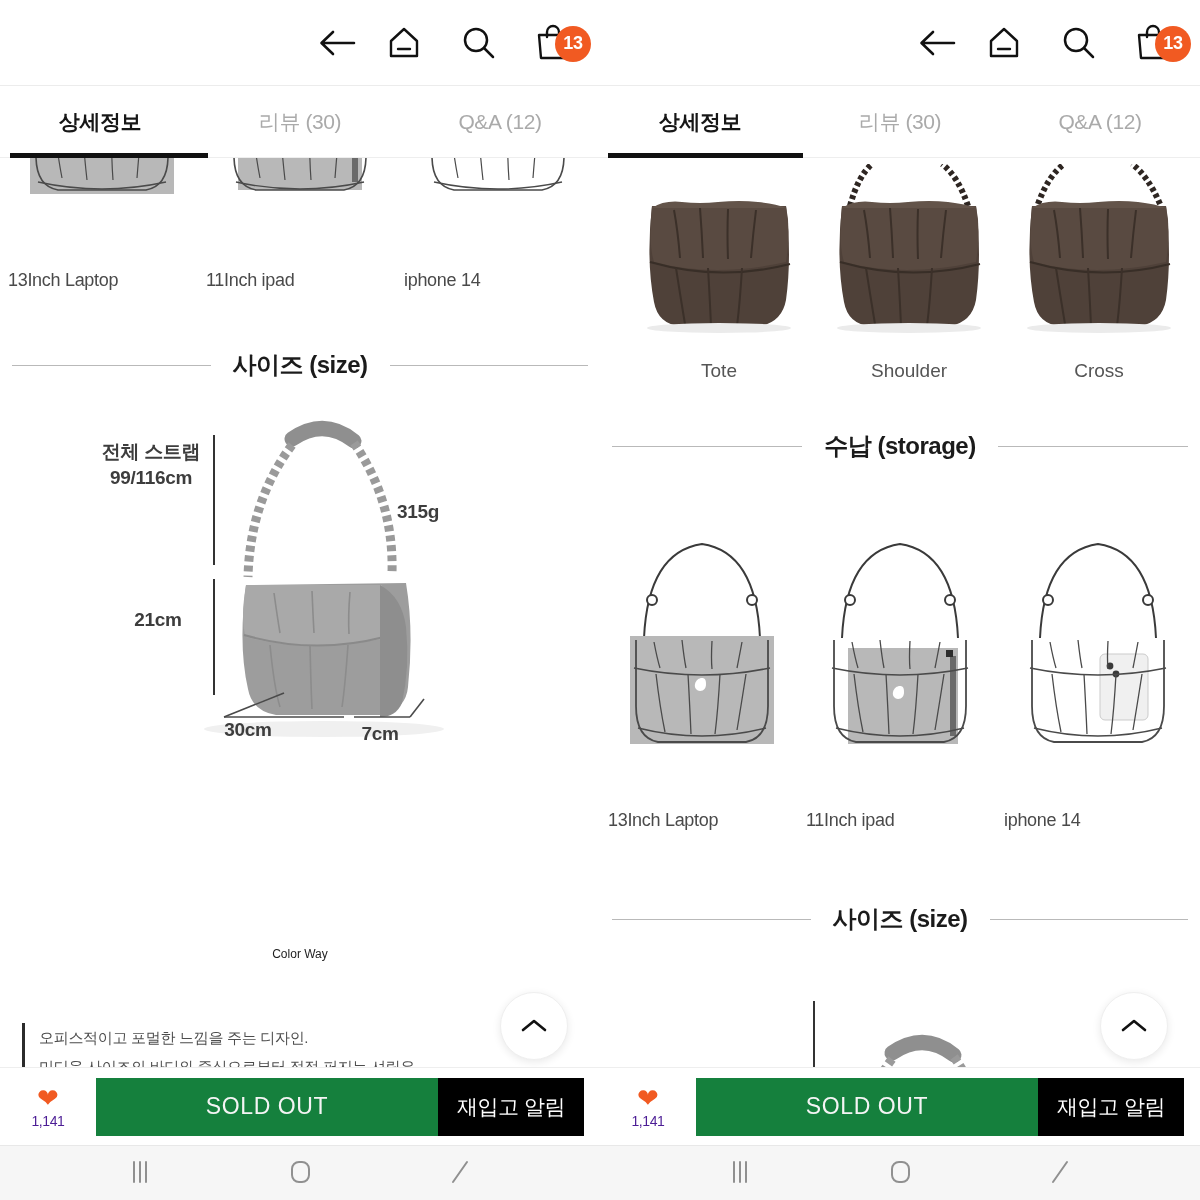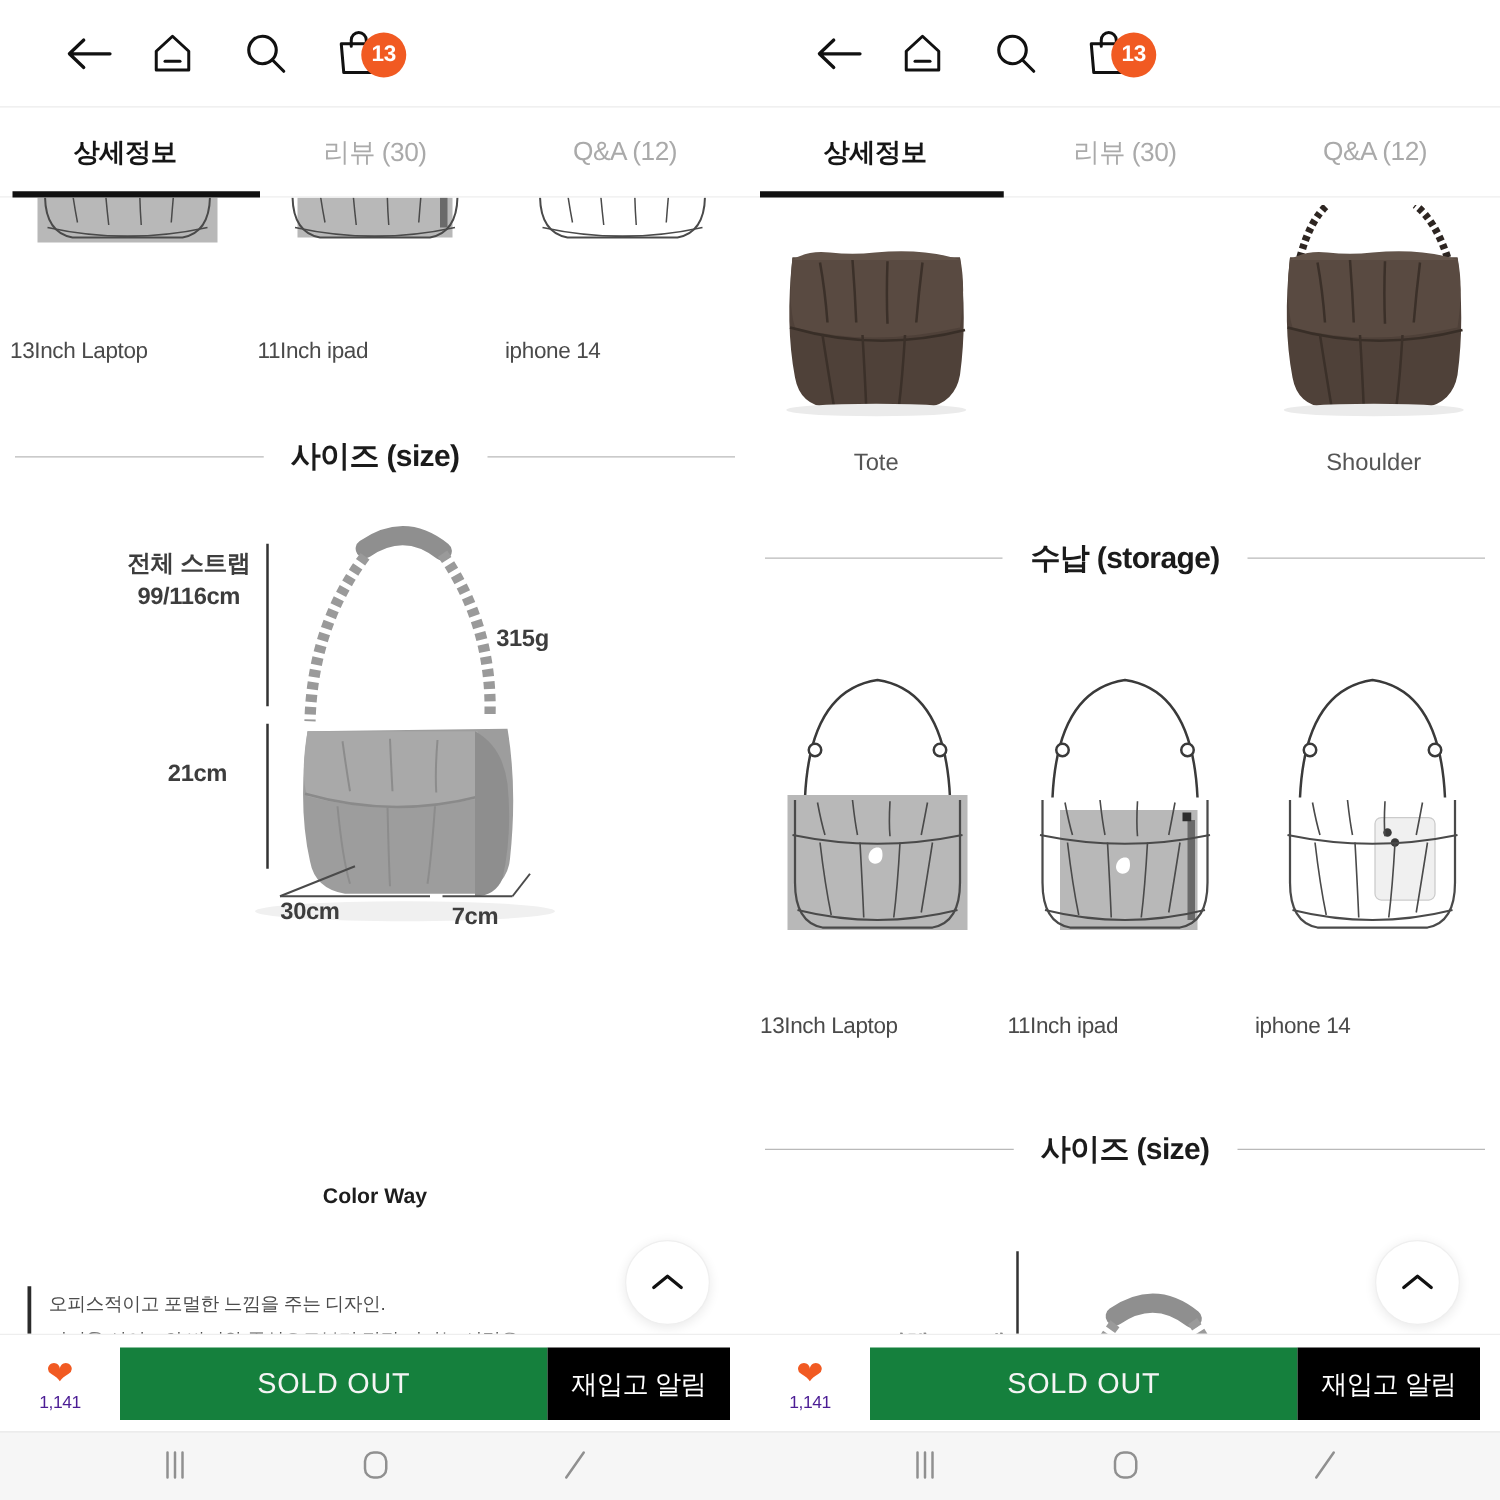--- a/index.html
+++ b/index.html
@@ -8,21 +8,21 @@
     background: #ffffff;
     font-family: "Liberation Sans", "DejaVu Sans", sans-serif;
     overflow: hidden;
   }
   .screens { display: flex; width: 1200px; height: 1200px; }
   .screen { position: relative; width: 600px; height: 1200px; background: #fff; overflow: hidden; }
 
   
   .appbar {
     position: relative; height: 86px; background: #fff;
-    display: flex; align-items: center; justify-content: flex-start;
+    display: flex; align-items: center; justify-content: flex-end;
     padding: 0 26px 0 50px;
     border-bottom: 1px solid #ececec;
     z-index: 40;
     gap: 24px;
   }
   .appbar-right { display: flex; align-items: center; gap: 34px; }
   .ico { display: block; }
   .cart-wrap { position: relative; display: block; }
   .badge {
     position: absolute; right: -17px; top: 4px;
@@ -59,21 +59,21 @@
 
   
   .dev-row { display: flex; justify-content: space-between; padding: 0 8px; }
   .dev-cell { width: 188px; display: flex; flex-direction: column; align-items: flex-start; }
   .dev-label {
     margin-top: 12px; font-size: 18px; color: #4a4a4a; letter-spacing: -0.3px;
     white-space: nowrap;
   }
 
   
-  .carry-row { display: flex; justify-content: space-between; padding: 0 6px; }
+  .carry-row { display: flex; justify-content: flex-end; padding: 0 6px; }
   .carry-cell { width: 190px; display: flex; flex-direction: column; align-items: center; }
   .carry-label { margin-top: 16px; font-size: 19px; color: #555; }
 
   
   .section-head {
     display: flex; align-items: center; gap: 22px;
     padding: 0 12px; margin: 0;
   }
   .section-head .rule { flex: 1; height: 1px; background: #b9b9b9; }
   .section-head .title {
@@ -84,21 +84,21 @@
   
   .size-wrap { position: relative; width: 600px; padding-left: 24px; }
   .meas {
     position: absolute; font-size: 19px; color: #3d3d3d; font-weight: 600;
     letter-spacing: -0.3px; text-align: center; line-height: 1.35;
     white-space: nowrap;
   }
   .note {
     text-align: center; font-size: 18px; color: #8d8d8d; letter-spacing: -0.4px;
   }
-  .colorway { text-align: center; font-size: 17px; font-weight: 700; color: #1d1d1d; }
+  .colorway { text-align: center; font-size: 12px; font-weight: 400; color: #1d1d1d; }
 
   
   .quote {
     display: flex; gap: 14px; padding: 0 22px;
   }
   .quote .bar { width: 3px; background: #2b2b2b; flex: none; }
   .quote .lines { font-size: 15px; color: #4d4d4d; line-height: 1.95; letter-spacing: -0.3px; }
 
   
   .fab {
@@ -384,20 +384,34 @@
               <path d="M28 42 q-4 36 2 56 q60 16 132 0 q5-32 0-56 z" fill="#594a41"></path>
               <path d="M28 44 q12 -8 30 -6 q18 2 36 0 q22 -2 40 0 q18 2 28 6" fill="#63544a"></path>
               <path d="M50 46 q4 22 6 48 M76 44 q2 26 3 50 M104 45 q-1 26 0 50 M132 46 q-3 24 -5 48" fill="none" stroke="#3b3029" stroke-width="2"></path>
               <path d="M26 98 q70 20 140 2" fill="none" stroke="#382e27" stroke-width="2"></path>
               <path d="M52 104 q5 32 9 56 M84 104 q2 34 3 58 M118 104 q-2 34 -5 58" fill="none" stroke="#3b3029" stroke-width="2"></path>
               <ellipse cx="95" cy="164" rx="72" ry="5" fill="#ebebeb"></ellipse>
             </svg>
             <div class="carry-label">Shoulder</div>
           </div>
 
+          <div class="carry-cell">
+            <svg width="190" height="180" viewBox="0 0 190 180">
+              <path d="M34 40 q10 -28 26 -40" fill="none" stroke="#2e2622" stroke-width="6" stroke-dasharray="4 3"></path>
+              <path d="M156 40 q-12 -28 -28 -40" fill="none" stroke="#2e2622" stroke-width="6" stroke-dasharray="4 3"></path>
+              <path d="M28 42 q-6 54 2 96 q4 22 26 24 h80 q22-4 26-26 q6-44 0-94 z" fill="#4f4139"></path>
+              <path d="M28 42 q-4 36 2 56 q60 16 132 0 q5-32 0-56 z" fill="#594a41"></path>
+              <path d="M28 44 q12 -8 30 -6 q18 2 36 0 q22 -2 40 0 q18 2 28 6" fill="#63544a"></path>
+              <path d="M50 46 q4 22 6 48 M76 44 q2 26 3 50 M104 45 q-1 26 0 50 M132 46 q-3 24 -5 48" fill="none" stroke="#3b3029" stroke-width="2"></path>
+              <path d="M26 98 q70 20 140 2" fill="none" stroke="#382e27" stroke-width="2"></path>
+              <path d="M52 104 q5 32 9 56 M84 104 q2 34 3 58 M118 104 q-2 34 -5 58" fill="none" stroke="#3b3029" stroke-width="2"></path>
+              <ellipse cx="95" cy="164" rx="72" ry="5" fill="#ebebeb"></ellipse>
+            </svg>
+            <div class="carry-label">Cross</div>
+          </div>
         </div>
 
         <div class="section-head" style="margin-top:48px;">
           <div class="rule"></div>
           <div class="title">수납 (storage)</div>
           <div class="rule"></div>
         </div>
 
         <div class="dev-row" style="margin-top:66px;">
 

